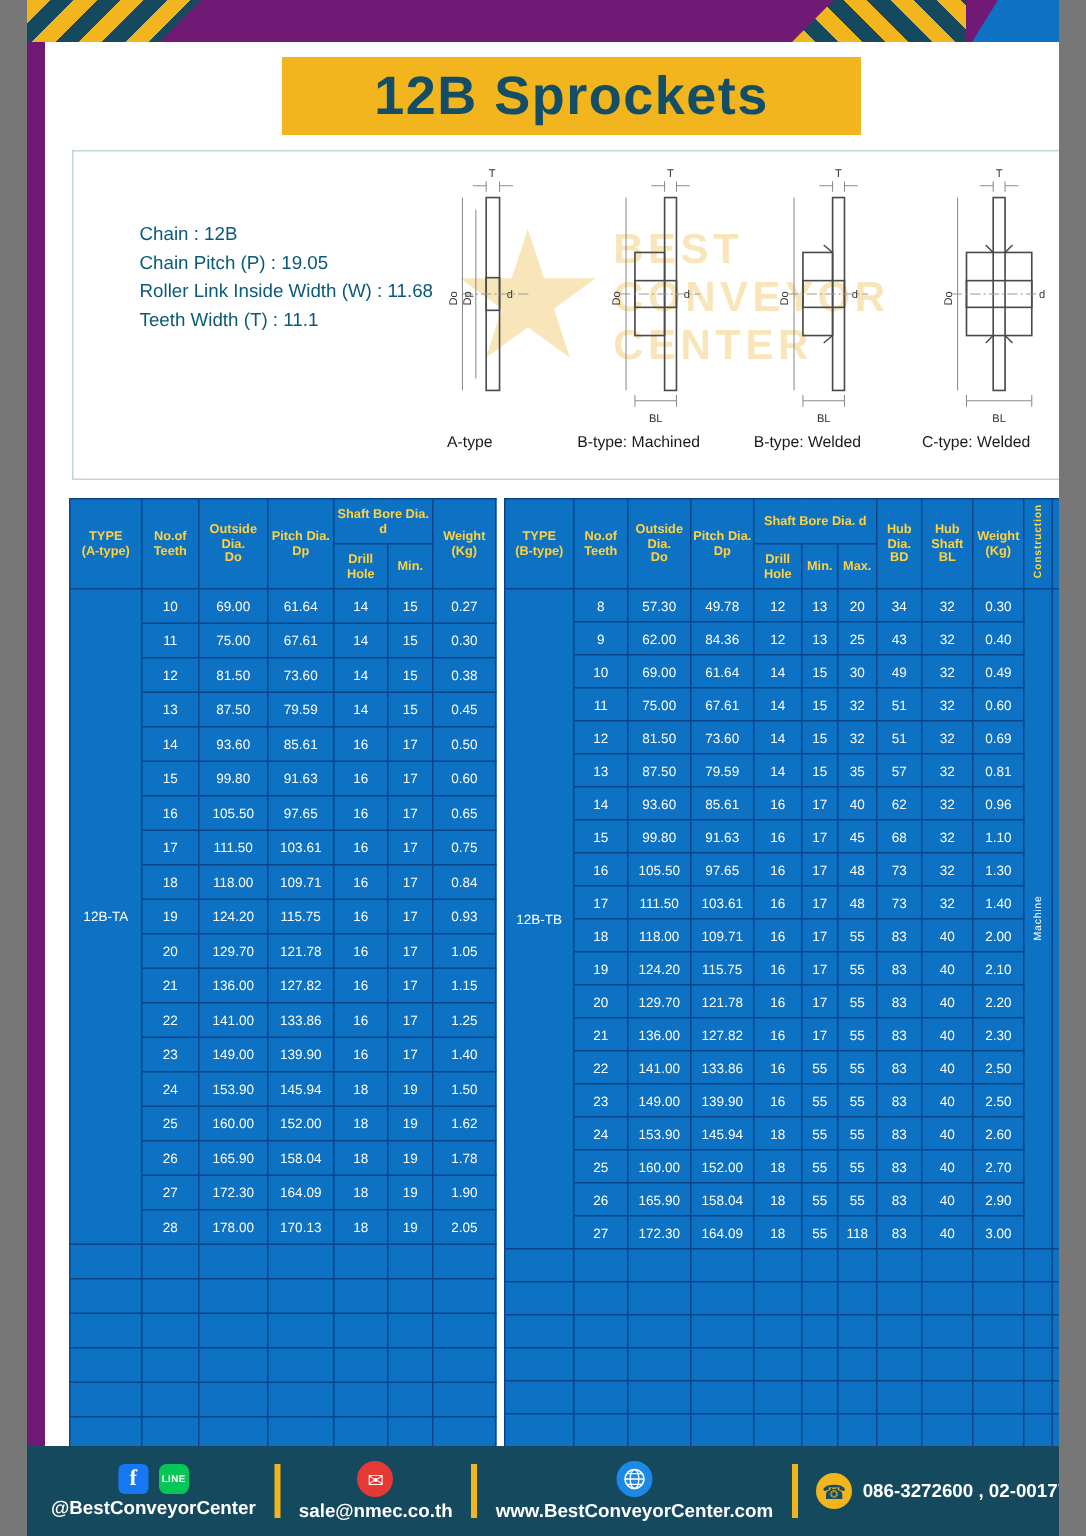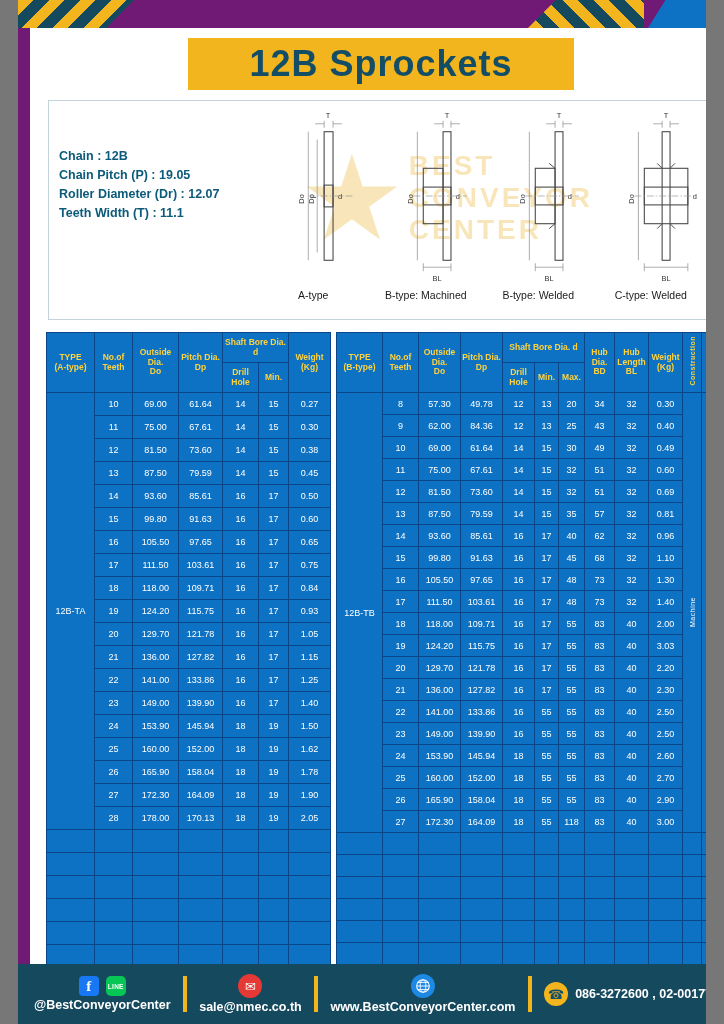--- a/index.html
+++ b/index.html
@@ -20,21 +20,21 @@
   .white-panel{position:absolute;left:12px;top:28px;width:700px;height:936px;background:#ffffff;overflow:hidden;}
 
   
   .banner{position:absolute;left:158px;top:10px;width:386px;height:52px;background:#f2b51d;
           display:flex;align-items:center;justify-content:center;}
   .banner-title{font-size:36px;font-weight:bold;color:#134e66;letter-spacing:1px;}
 
   
   .spec-box{position:absolute;left:18px;top:72px;width:662px;height:218px;border:1px solid #c2d3da;background:#fff;}
   .spec-lines{position:absolute;left:10px;top:46px;z-index:2;}
-  .spec-line{font-size:12.5px;font-weight:bold;color:#0b5a7a;line-height:19px;white-space:nowrap;}
+  .spec-line{font-size:12.5px;font-weight:normal;color:#0b5a7a;line-height:19px;white-space:nowrap;margin-left:34px;}
   .watermark{position:absolute;left:250px;top:38px;display:flex;align-items:center;opacity:.5;z-index:0;pointer-events:none;}
   .wm-star{font-size:118px;color:#f3cf77;line-height:1;}
   .wm-text{margin-left:4px;font-weight:bold;color:#f3cf77;font-size:28px;line-height:1.15;letter-spacing:3px;}
   .figures{position:absolute;left:208px;top:4px;width:450px;height:208px;display:flex;z-index:1;}
   .figure{flex:1;display:flex;flex-direction:column;align-items:center;}
   .figure svg{width:100%;height:182px;}
   .fig-caption{font-size:10.5px;color:#1a1a1a;margin-top:2px;white-space:nowrap;}
   .figure svg .s{stroke:#4a4a4a;stroke-width:1.1;fill:none;}
   .figure svg .w{stroke:#4a4a4a;stroke-width:1;fill:none;}
   .figure svg .d{stroke:#8a8a8a;stroke-width:.7;fill:none;}
@@ -96,21 +96,21 @@
         <span class="wm-text">
           <span>BEST</span><br>
           <span>CONVEYOR</span><br>
           <span>CENTER</span>
         </span>
       </div>
 
       <div class="spec-lines">
           <div class="spec-line">Chain :  12B</div>
           <div class="spec-line">Chain Pitch (P)  :  19.05</div>
-          <div class="spec-line">Roller Diameter (Dr)  :  12.07</div>
+          <div class="spec-line">Roller Link Inside Width (W) : 11.68</div>
           <div class="spec-line">Teeth Width (T)  :  11.1</div>
         </div>
 
       <div class="figures">
 
         <div class="figure">
           <svg viewBox="0 0 106 184">
             <line class="d" x1="64" y1="16" x2="64" y2="23"></line>
               <line class="d" x1="73" y1="16" x2="73" y2="23"></line>
             <line class="d" x1="55" y1="19" x2="64" y2="19"></line>
@@ -484,21 +484,21 @@
             <span>Pitch Dia.</span><br>
             <span>Dp</span>
           </th>
           <th colspan="3">Shaft Bore Dia. d</th>
           <th rowspan="2">
             <span>Hub Dia.</span><br>
             <span>BD</span>
           </th>
           <th rowspan="2">
             <span>Hub</span><br>
-            <span>Length</span><br>
+            <span>Shaft</span><br>
             <span>BL</span>
           </th>
           <th rowspan="2">
             <span>Weight</span><br>
             <span>(Kg)</span>
           </th>
           <th rowspan="2" class="vcol">
             <span class="vtext vtext-h">Construction</span>
           </th>
           <th rowspan="2" class="vcol">
@@ -638,21 +638,21 @@
           </tr>
           <tr>
             <td>19</td>
             <td>124.20</td>
             <td>115.75</td>
             <td>16</td>
             <td>17</td>
             <td>55</td>
             <td>83</td>
             <td>40</td>
-            <td>3.03</td>
+            <td>2.10</td>
           </tr>
           <tr>
             <td>20</td>
             <td>129.70</td>
             <td>121.78</td>
             <td>16</td>
             <td>17</td>
             <td>55</td>
             <td>83</td>
             <td>40</td>

